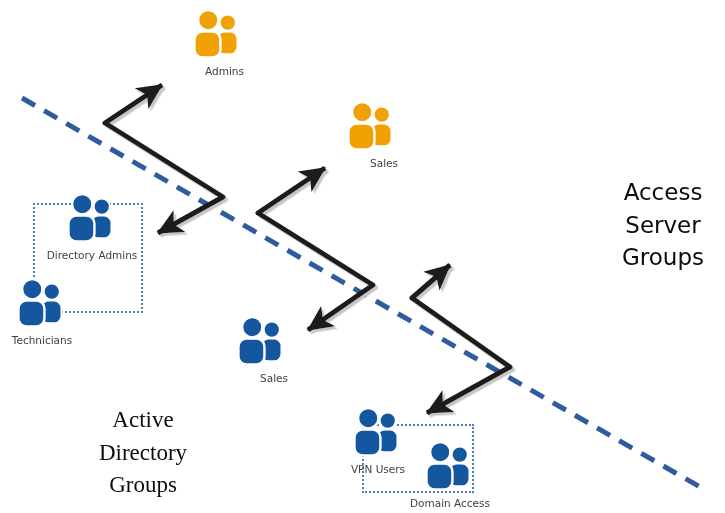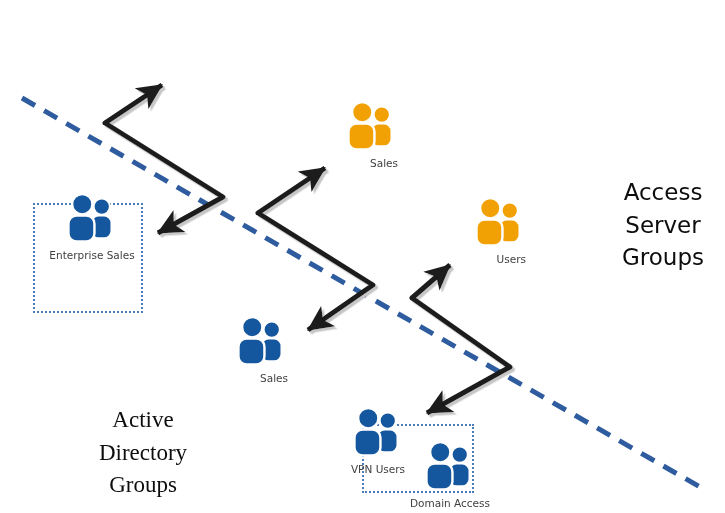--- a/index.html
+++ b/index.html
@@ -46,38 +46,44 @@
 
         <circle cx="20" cy="15" r="12.5" fill="currentColor" stroke="#ffffff" stroke-width="3"></circle>
         <rect x="3" y="29" width="32" height="32" rx="10" fill="currentColor" stroke="#ffffff" stroke-width="3"></rect>
       </symbol>
     </defs>
   </svg>
 
   <div class="selbox" id="box-ea" style="left:33px;top:203px;width:110px;height:110px;"></div>
   <div class="selbox" id="box-vpn" style="left:362px;top:424px;width:112px;height:69px;"></div>
 
+  <div class="node orange" style="left:192px;top:8px;">
+    <svg class="icon" viewBox="0 0 64 64">
+        <use href="#user-group"></use>
+      </svg>
+    <span class="nlabel">Admins</span>
+  </div>
   <div class="node orange" style="left:346px;top:100px;">
     <svg class="icon" viewBox="0 0 64 64">
         <use href="#user-group"></use>
       </svg>
     <span class="nlabel">Sales</span>
   </div>
-  <div class="node orange" style="left:474px;top:196px;">
-    <svg class="icon" viewBox="0 0 64 64">
-        <use href="#user-group"></use>
-      </svg>
-    <span class="nlabel">Users</span>
-  </div>
 
   <div class="node blue" style="left:66px;top:192px;">
     <svg class="icon" viewBox="0 0 64 64">
         <use href="#user-group"></use>
       </svg>
-    <span class="nlabel">Enterprise Sales</span>
+    <span class="nlabel">Directory Admins</span>
+  </div>
+  <div class="node blue" style="left:16px;top:277px;">
+    <svg class="icon" viewBox="0 0 64 64">
+        <use href="#user-group"></use>
+      </svg>
+    <span class="nlabel">Technicians</span>
   </div>
   <div class="node blue" style="left:236px;top:315px;">
     <svg class="icon" viewBox="0 0 64 64">
         <use href="#user-group"></use>
       </svg>
     <span class="nlabel">Sales</span>
   </div>
   <div class="node blue" style="left:352px;top:406px;">
     <svg class="icon" viewBox="0 0 64 64">
         <use href="#user-group"></use>

